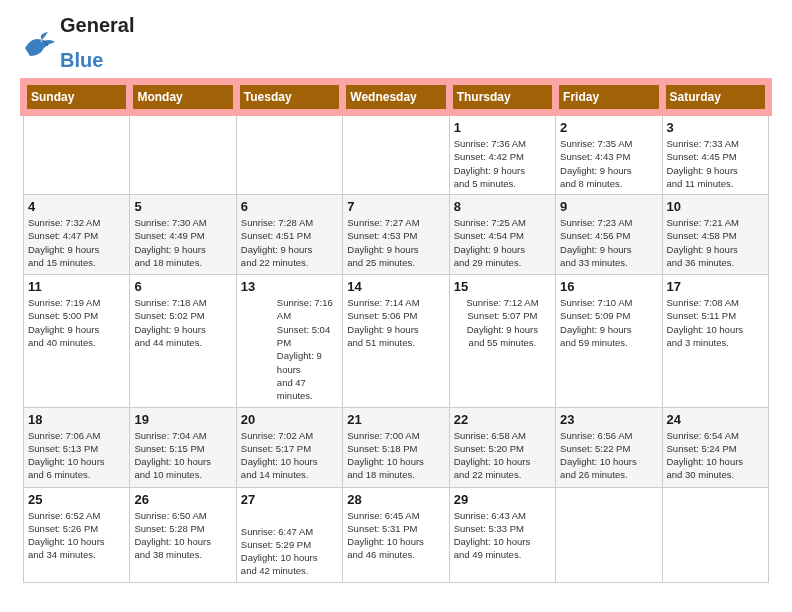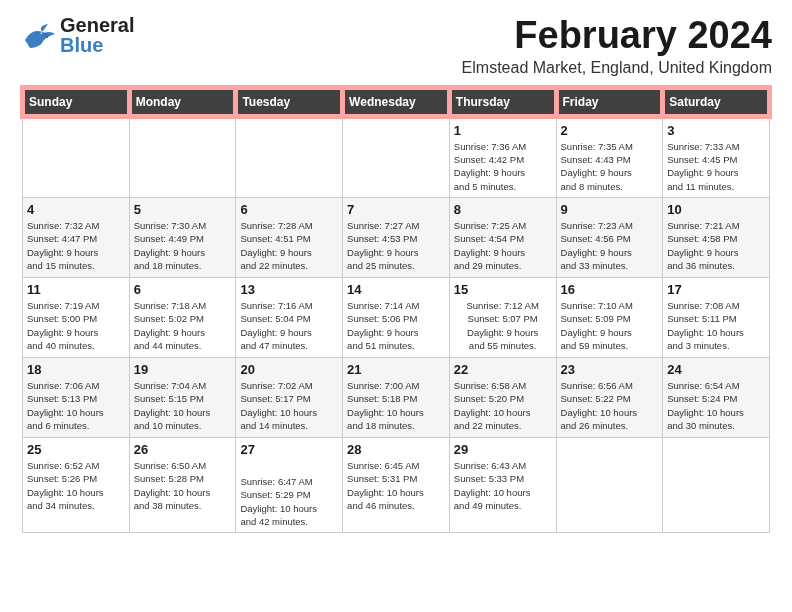--- a/index.html
+++ b/index.html
@@ -29,27 +29,27 @@
       font-size: 16px;
       color: #333;
       margin-top: 2px;
     }
     table {
       width: 100%;
       border-collapse: collapse;
       table-layout: fixed;
     }
     thead tr th {
-      background-color: #404040;
+      background-color: #a16207;
       color: #fff;
       font-size: 12px;
       font-weight: bold;
       padding: 5px 4px;
       text-align: left;
-      border: 5px solid #fca5a5;
+      border: 7px solid #fca5a5;
     }
     tbody tr td {
       border: 1px solid #ccc;
       vertical-align: top;
       padding: 4px 4px;
       font-size: 10px;
       color: #222;
       height: 80px;
       background: #fff;
     }
@@ -74,20 +74,21 @@
       display: flex;
       align-items: center;
       gap: 2px;
     }
     .logo-name {
       display: flex;
       flex-direction: column;
       font-size: 20px;
       font-weight: bold;
       line-height: 1;
+      gap: 15px;
     }
     .logo-general { color: #222; }
     .logo-blue-text { color: #3a7fc1; }
     .bird-svg {
       margin-top: 2px;
     }
   </style>
 </head>
 <body>
 
@@ -95,24 +96,20 @@
   <div class="logo-wrapper">
     <svg class="bird-svg" width="38" height="32" viewBox="0 0 38 32">
       <path d="M5 20 Q12 8 22 12 Q18 6 28 4 Q24 10 20 14 Q30 10 35 14 Q28 16 24 20 Q20 28 10 28 Z" fill="#3a7fc1"></path>
       <path d="M22 12 Q26 14 28 18" stroke="#1a5a8a" stroke-width="1" fill="none"></path>
     </svg>
     <div class="logo-name">
       <span class="logo-general">General</span>
       <span class="logo-blue-text">Blue</span>
     </div>
   </div>
-  <div class="title-block">
-    <div class="calendar-title">February 2024</div>
-    <div class="calendar-subtitle">Elmstead Market, England, United Kingdom</div>
-  </div>
 </div>
 
 <table>
   <thead>
     <tr>
     <th>Sunday</th>
         <th>Monday</th>
         <th>Tuesday</th>
         <th>Wednesday</th>
         <th>Thursday</th>
@@ -209,21 +206,21 @@
         </td>
         <td>
           <div class="day-number">6</div>
           <div class="day-info" style="white-space: pre-line;">Sunrise: 7:18 AM
 Sunset: 5:02 PM
 Daylight: 9 hours
 and 44 minutes.</div>
         </td>
         <td>
           <div class="day-number">13</div>
-          <div class="day-info" style="white-space: pre-line;">Sunrise: 7:16 AM
+          <div class="day-info" style="white-space: pre-line; margin-left: 36px;">Sunrise: 7:16 AM
 Sunset: 5:04 PM
 Daylight: 9 hours
 and 47 minutes.</div>
         </td>
         <td>
           <div class="day-number">14</div>
           <div class="day-info" style="white-space: pre-line;">Sunrise: 7:14 AM
 Sunset: 5:06 PM
 Daylight: 9 hours
 and 51 minutes.</div>

